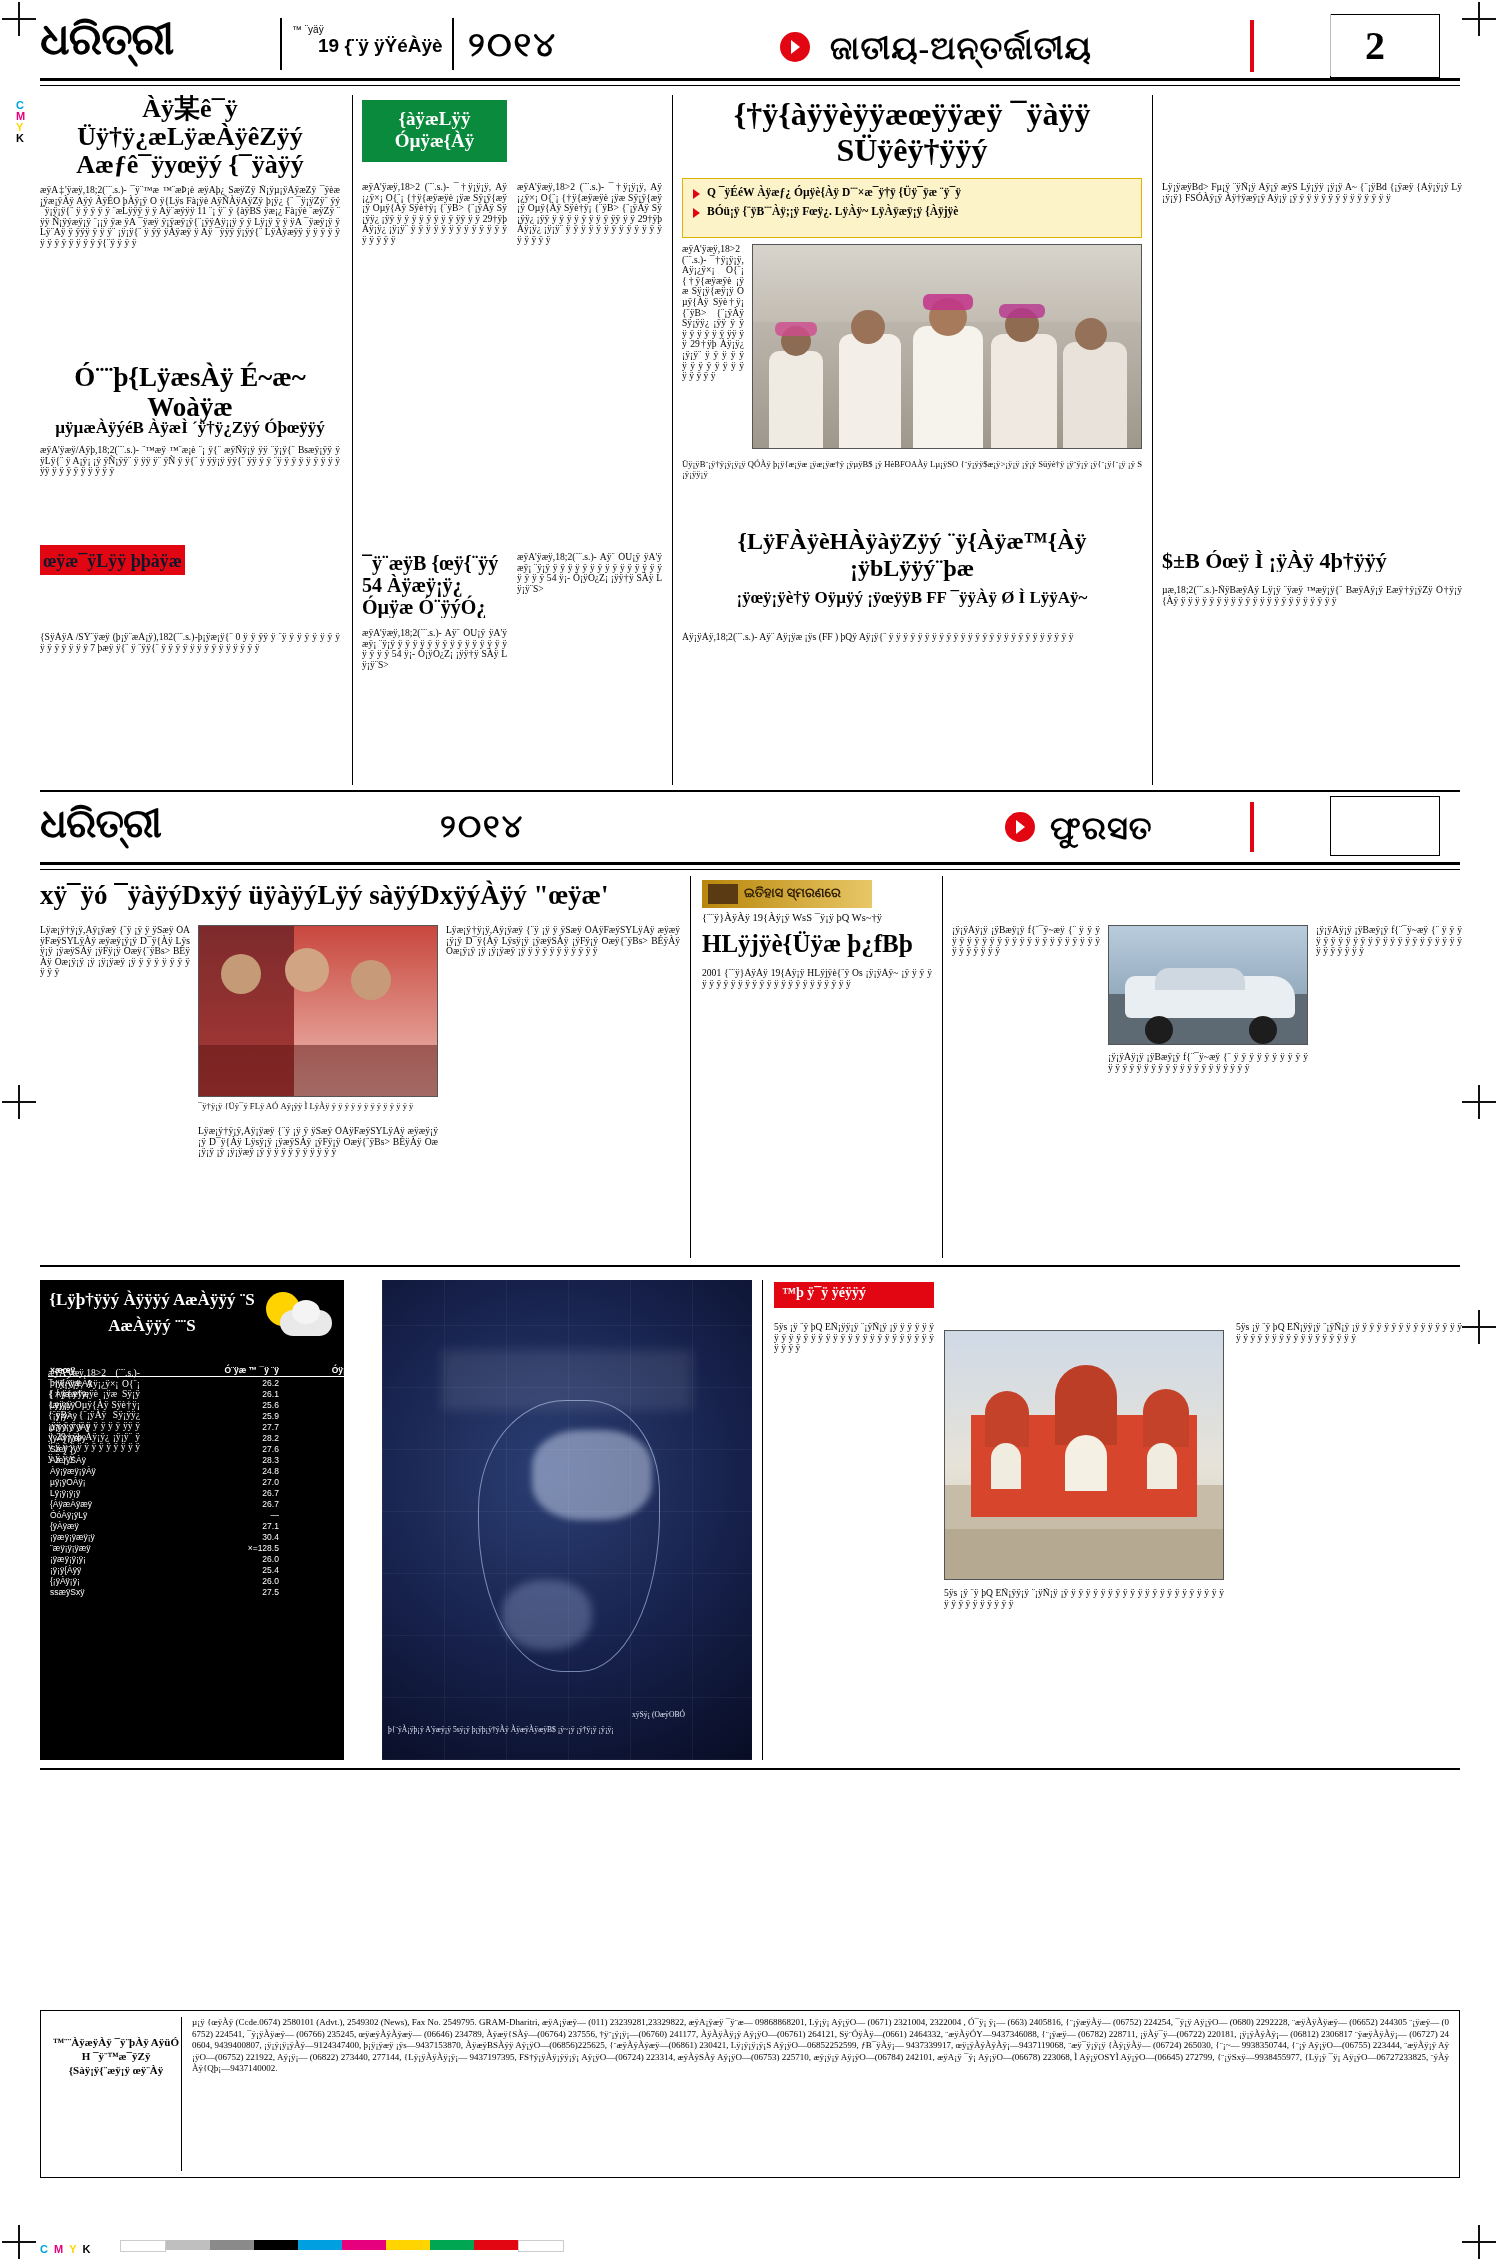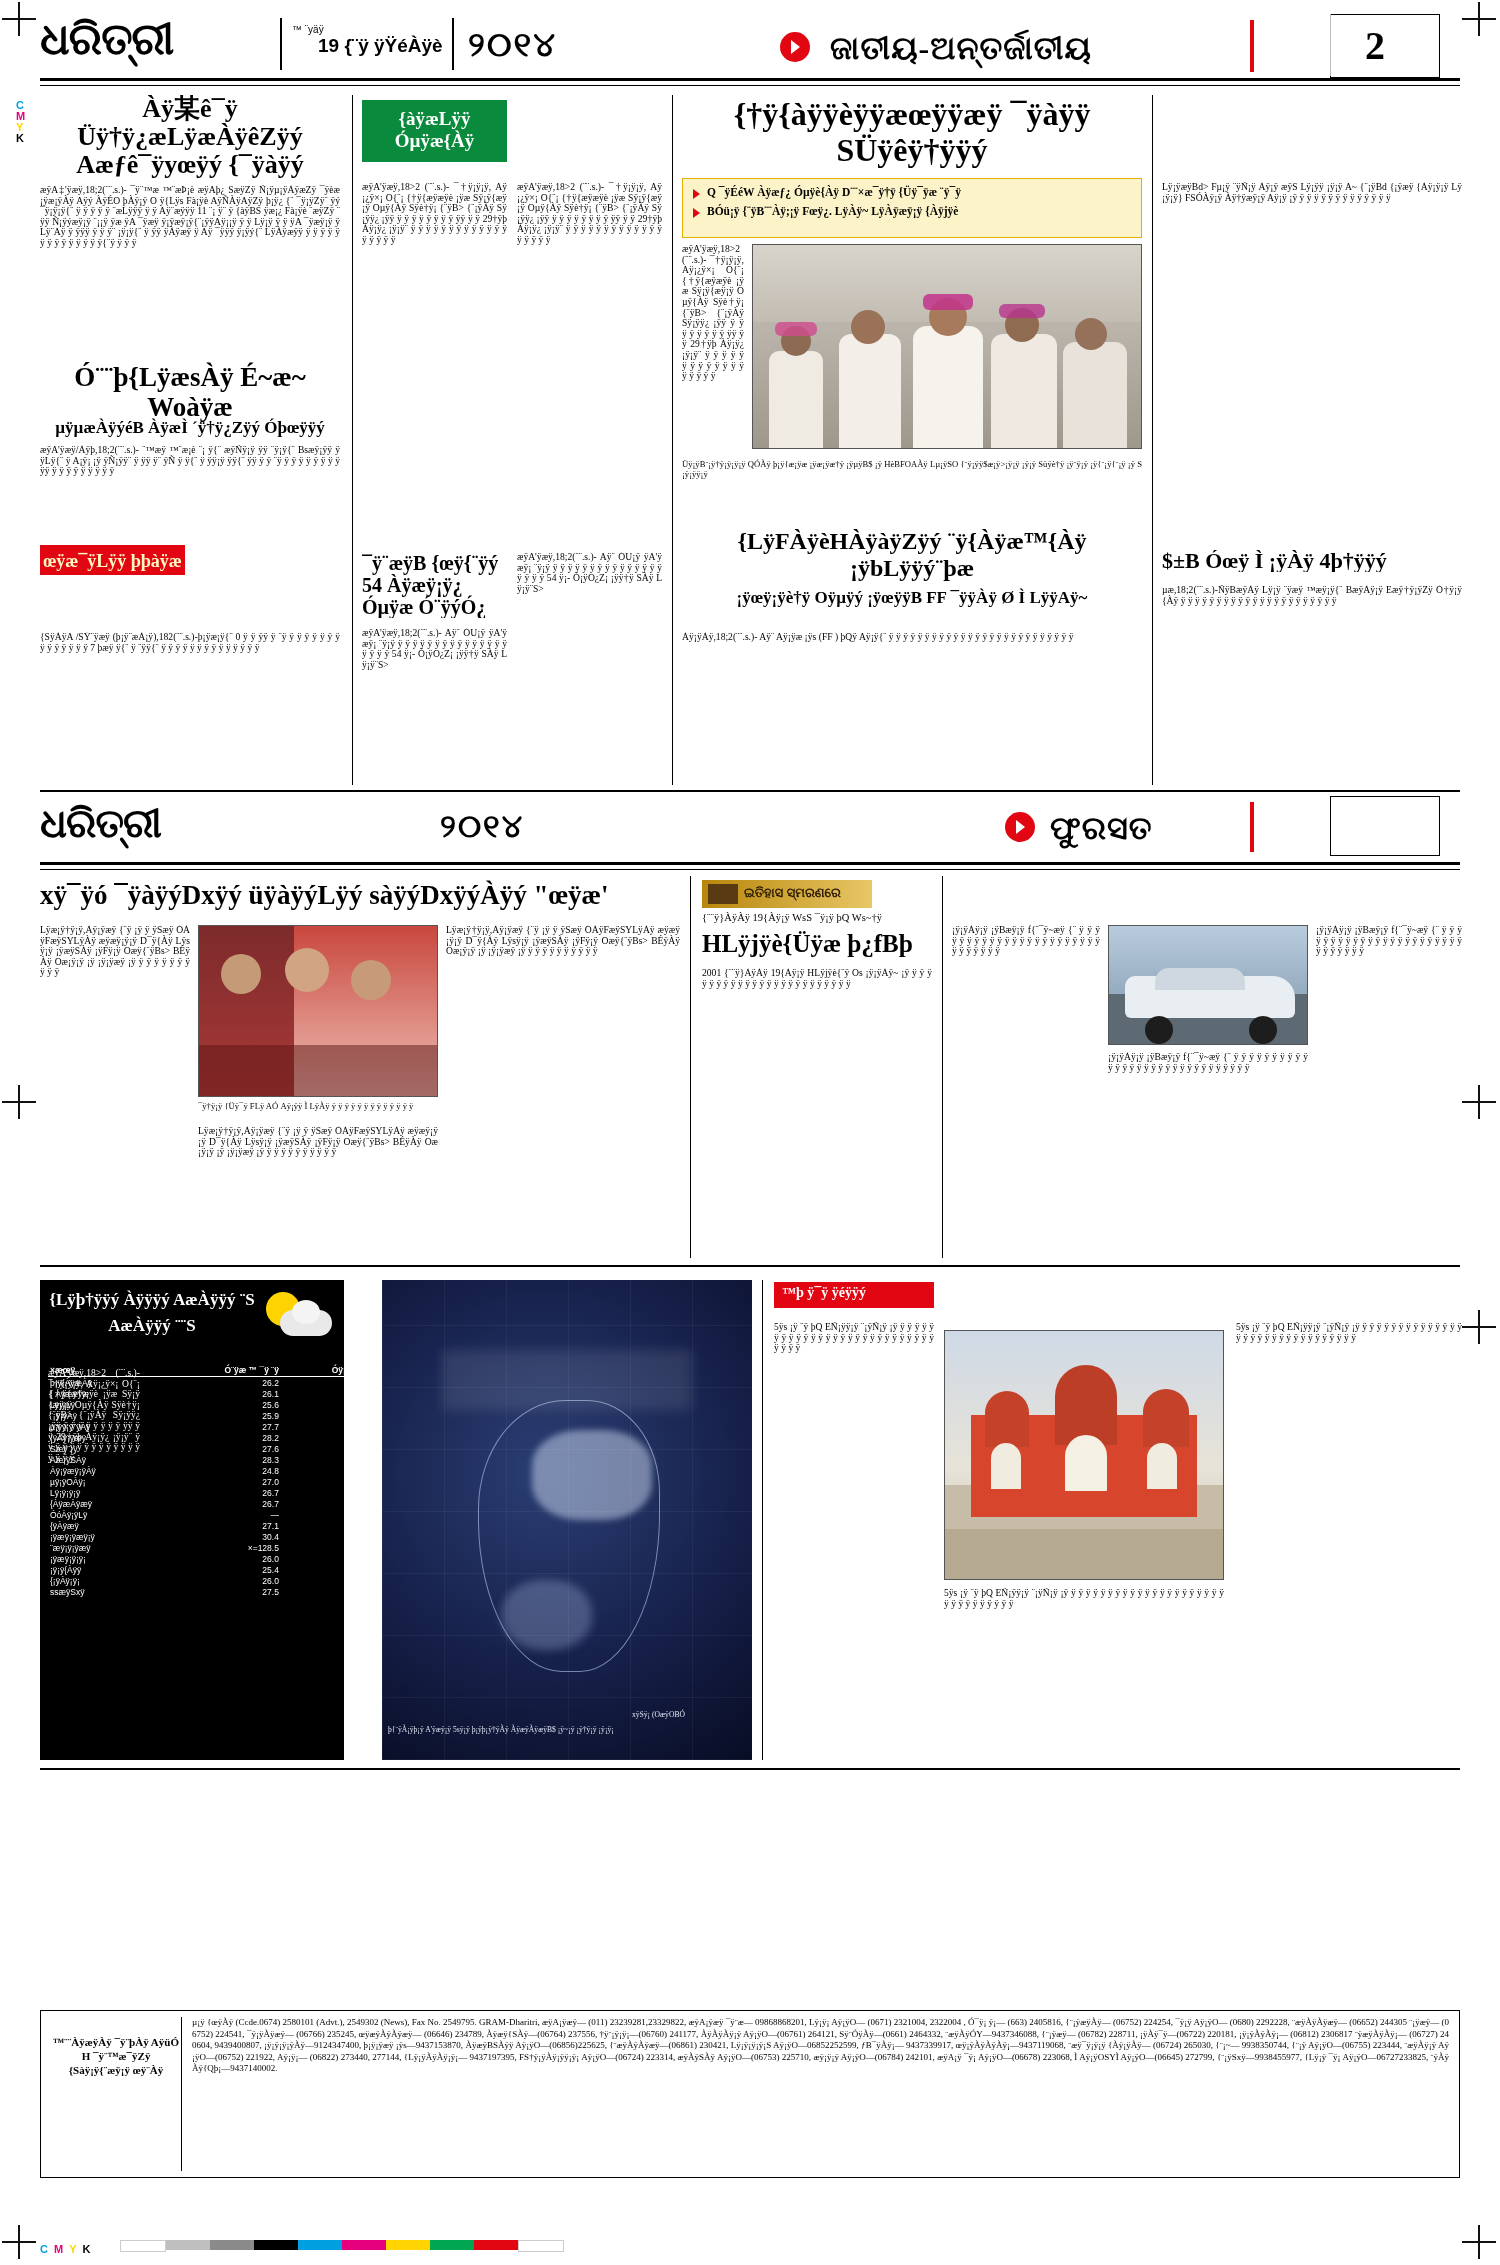--- a/index.html
+++ b/index.html
@@ -33,21 +33,21 @@
   .hrule{position:absolute;background:#000;}
 
   
   .col{position:absolute;overflow:hidden;}
   .body-text{font-family:"Liberation Serif",serif;font-size:9.6px;line-height:10.6px;text-align:justify;color:#000;word-break:break-all;}
   .hl{font-size:26px;line-height:28px;font-weight:bold;text-align:center;font-family:"Liberation Serif",serif;}
   .hl-s{font-size:20px;line-height:22px;font-weight:bold;font-family:"Liberation Serif",serif;}
   .vrule{position:absolute;width:1px;background:#000;}
 
   .greenbox{position:absolute;background:#0a8a3c;color:#fff;text-align:center;font-weight:bold;font-size:19px;line-height:22px;padding-top:8px;box-sizing:border-box;}
-  .redbox{position:absolute;background:#e20613;color:#fef9c3;text-align:center;font-weight:bold;font-size:18px;line-height:22px;padding-top:5px;box-sizing:border-box;}
+  .redbox{position:absolute;background:#e20613;color:#0f172a;text-align:center;font-weight:bold;font-size:18px;line-height:22px;padding-top:5px;box-sizing:border-box;}
   .bulletbox{position:absolute;background:#fdf3c8;border:1px solid #e3b100;box-sizing:border-box;padding:6px 8px;}
   .bullet-li{position:relative;padding-left:16px;font-size:11.5px;line-height:15px;font-weight:bold;margin-bottom:4px;}
   .bullet-li:before{content:"";position:absolute;left:2px;top:4px;border-left:7px solid #e20613;border-top:5px solid transparent;border-bottom:5px solid transparent;}
 
   .photo{position:absolute;overflow:hidden;border:1px solid #555;box-sizing:border-box;}
   .cap{position:absolute;font-size:8.6px;line-height:9.6px;text-align:justify;word-break:break-all;}
 
   
   .wxbox{position:absolute;background:#000;color:#fff;box-sizing:border-box;}
   .wx-title{font-weight:bold;font-size:17px;line-height:20px;text-align:center;padding-top:6px;}

